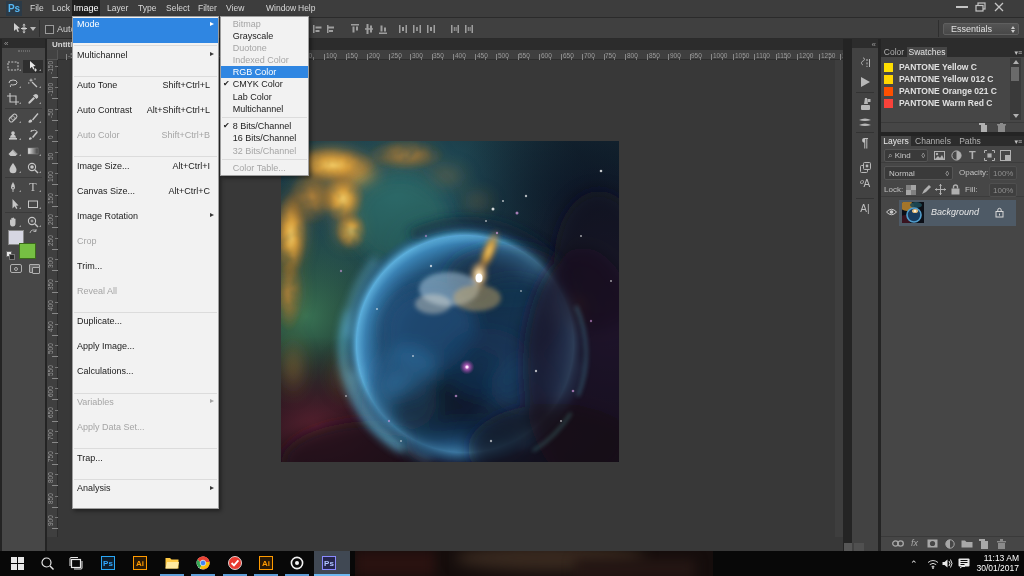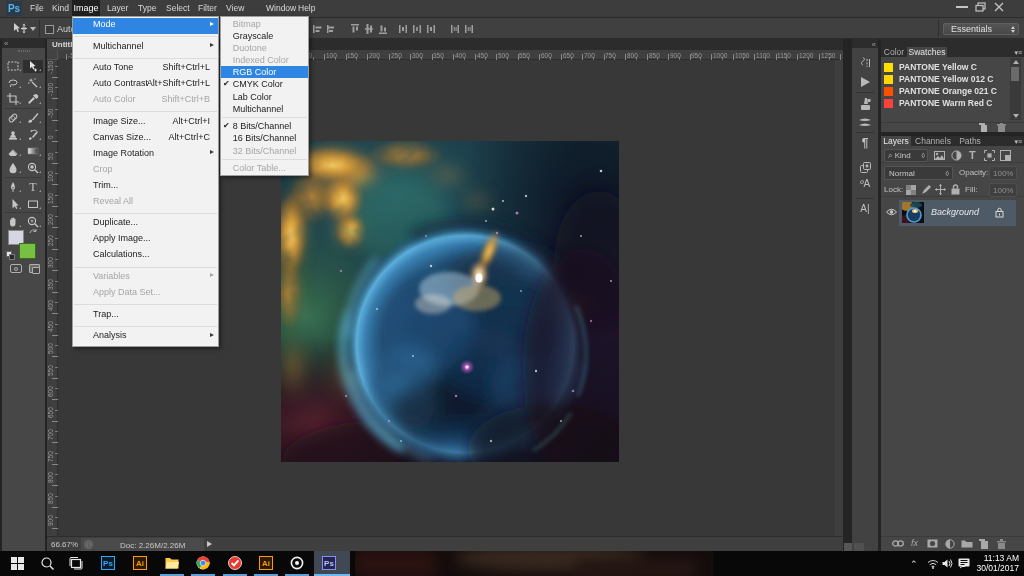--- a/index.html
+++ b/index.html
@@ -6,41 +6,41 @@
 .a{position:absolute}
 #menubar{left:0;top:0;width:1024px;height:17px;background:#3d3d3d;font-size:8.5px;color:#d8d8d8}
 #menubar .mi{position:absolute;top:0;height:17px;line-height:17px}
 #optbar{left:0;top:17px;width:1024px;height:22px;background:#404040;border-top:1px solid #2b2b2b;border-bottom:1px solid #2b2b2b}
 #toolbar{left:2px;top:48px;width:43px;height:503px;background:#474747}
 #docwin{left:47px;top:39px;width:796px;height:512px;background:#383838;overflow:hidden}
 #dockstrip{left:852px;top:48px;width:26px;height:503px;background:#424242}
 #panels{left:881px;top:39px;width:143px;height:512px;background:#464646}
 #taskbar{left:0;top:551px;width:1024px;height:25px;background:#080808}
 .ttab{font-size:9px;color:#bbb}
-.pmi{position:relative;height:16px;line-height:12.1px;padding-left:20px}
+.pmi{position:relative;height:25px;line-height:12.1px;padding-left:4px}
 .smi{position:relative;height:12.1px;line-height:12.1px;padding-left:11.8px}
 .pmi.hl,.smi.hl{background:#2f86e2;color:#fff}
 .gr{color:#a5a5a5}
 .psep{border-top:1px solid #dcdcdc;margin:2.3px 1px}
 .sc{position:absolute;right:8px;top:0}
 .arr{position:absolute;right:4px;top:3.5px;width:0;height:0;border-top:2.8px solid transparent;border-bottom:2.8px solid transparent;border-left:4px solid #3a3a3a}
 .arr.w{border-left-color:#fff}
 .arr.g{border-left-color:#a5a5a5}
 .ck:before{content:"\2714";position:absolute;left:2px;top:0;font-size:8px;color:#222}
 .sw{position:absolute;left:3px;height:12px;font-size:8.5px;font-weight:bold;color:#e0e0e0;line-height:10px}
 .swc{display:inline-block;width:9px;height:9px;margin-right:6px;vertical-align:-2px}
 .icx{left:0;width:26px;text-align:center}
 .tbico{position:absolute;top:5px;width:14px;height:14px;font-size:8px;font-weight:bold;text-align:center;line-height:13px}
 .tbul{position:absolute;top:23px;width:24px;height:2px;background:#5f9fd8}
 </style></head><body>
 <div class="a" id="menubar">
   <div class="a" style="left:6px;top:1px;width:16px;height:15px;background:#2b3a47;color:#55b8f5;font-weight:bold;font-size:10px;text-align:center;line-height:15px">Ps</div>
   <div class="mi" style="left:29px;width:15px"></div>
   <div class="mi" style="left:30px">File</div>
-  <div class="mi" style="left:52px">Kind</div>
+  <div class="mi" style="left:52px">Lock</div>
   <div class="a" style="left:72px;top:0;width:28px;height:17px;background:#1f1f1f;color:#fff;font-size:9px;line-height:17px;text-align:center">Image</div>
   <div class="mi" style="left:107px">Layer</div>
   <div class="mi" style="left:138px">Type</div>
   <div class="mi" style="left:166px">Select</div>
   <div class="mi" style="left:198px">Filter</div>
   <div class="mi" style="left:226px">View</div>
   <div class="mi" style="left:266px">Window</div>
   <div class="mi" style="left:298px">Help</div>
   <div class="a" style="left:956px;top:6px;width:12px;height:2px;background:#c4c4c4"></div>
   <svg class="a" style="left:975px;top:2px" width="11" height="10" viewBox="0 0 11 10">
@@ -500,28 +500,20 @@
         <circle cx="60" cy="130" r="1.2" opacity="0.7"></circle>
           <circle cx="310" cy="180" r="1.2" opacity="0.7"></circle>
         <circle cx="175" cy="255" r="1.3" opacity="0.8"></circle>
           <circle cx="145" cy="95" r="1.2" opacity="0.6"></circle>
       </g>
     </svg>
   </div>
 
   <div class="a" style="left:788px;top:21px;width:8px;height:477px;background:#3e3e3e"></div>
 
-  <div class="a" style="left:0;top:497px;width:796px;height:15px;background:#3f3f3f;border-top:1px solid #2d2d2d">
-    <div class="a" style="left:4px;top:3px;font-size:8px;color:#c8c8c8">66.67%</div>
-    <div class="a" style="left:34px;top:1px;width:123px;height:13px;background:#4a4a4a">
-      <div class="a" style="left:3px;top:2px;width:9px;height:9px;border-radius:50%;background:#6a6a6a;color:#444;font-size:7px;text-align:center;line-height:9px">ⓘ</div>
-      <div class="a" style="left:39px;top:3px;font-size:8px;color:#c8c8c8">Doc: 2.26M/2.26M</div>
-    </div>
-    <div class="a" style="left:160px;top:4px;width:0;height:0;border-top:3.5px solid transparent;border-bottom:3.5px solid transparent;border-left:5px solid #c8c8c8"></div>
-  </div>
 </div>
 <div class="a" style="left:2px;top:39px;width:43px;height:9px;background:#2c2c2c;color:#9a9a9a;font-size:8px;line-height:8px">
     <span style="position:absolute;left:2px;top:1px">«</span>
   </div>
 <div class="a" id="toolbar">
   <div class="a" style="left:16px;top:2px;width:12px;height:2px;border-top:1px dotted #6a6a6a;border-bottom:1px dotted #6a6a6a"></div>
   <div class="a" style="left:3px;top:59.5px;width:37px;height:1px;background:#3a3a3a"></div>
   <div class="a" style="left:3px;top:128.5px;width:37px;height:1px;background:#3a3a3a"></div>
   <div class="a" style="left:3px;top:164px;width:37px;height:1px;background:#3a3a3a"></div>
   <div class="a" style="left:21px;top:11.5px;width:20px;height:13.5px;background:#2f2f2f"></div>

